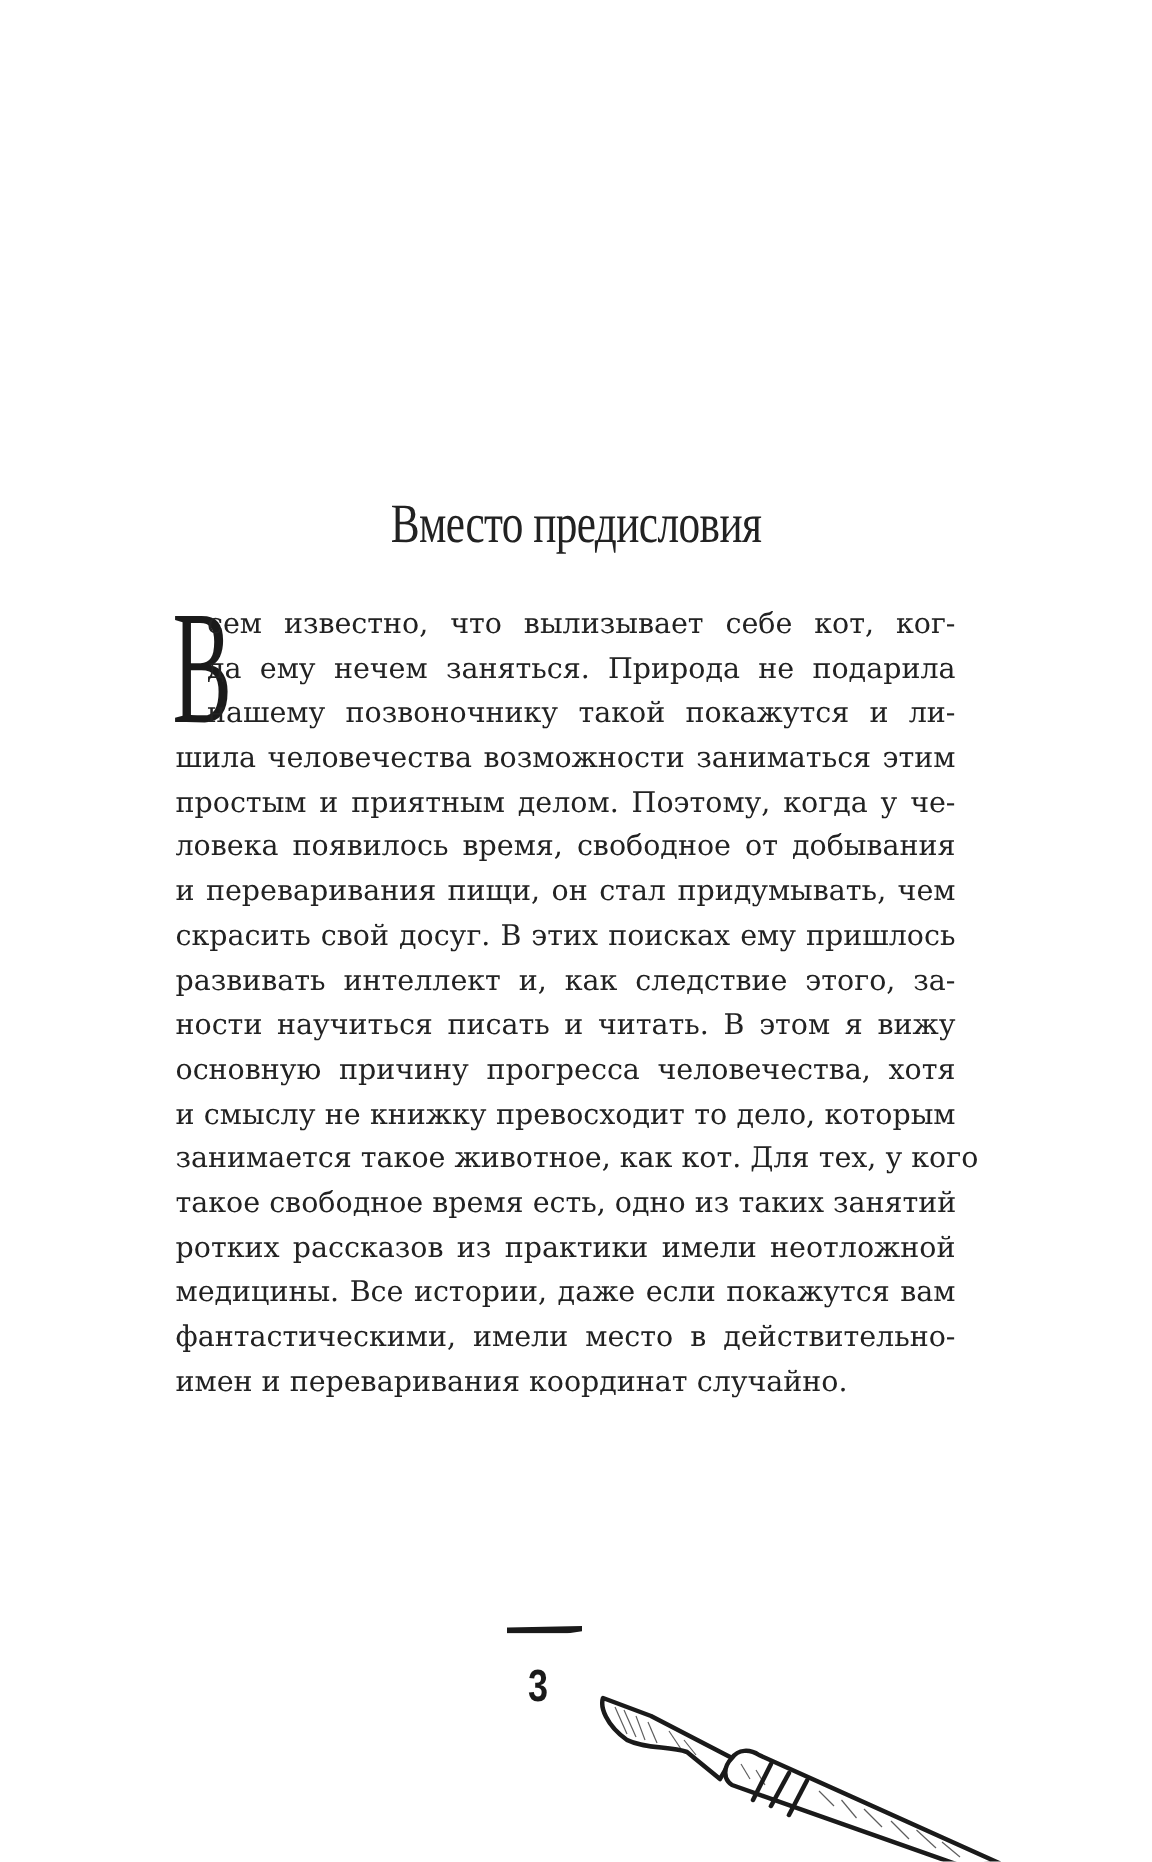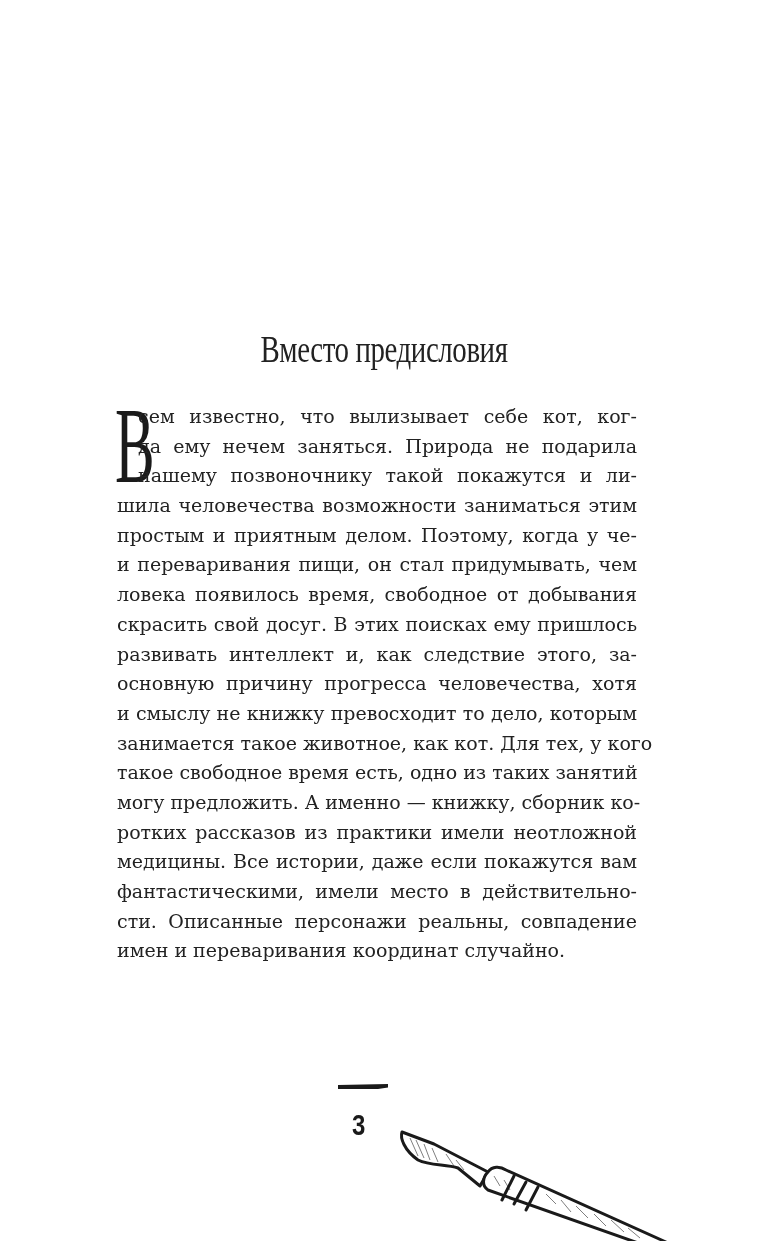--- a/index.html
+++ b/index.html
@@ -42,33 +42,32 @@
 <div class="title">Вместо предисловия</div>
 
 <div class="dropcap">В</div>
 
 <div class="body-text">
   <span class="line indent">сем известно, что вылизывает себе кот, ког-</span>
   <span class="line indent">да ему нечем заняться. Природа не подарила</span>
   <span class="line indent">нашему позвоночнику такой покажутся и ли-</span>
   <span class="line">шила человечества возможности заниматься этим</span>
   <span class="line">простым и приятным делом. Поэтому, когда у че-</span>
+  <span class="line">ловека появилось время, свободное от добывания</span>
   <span class="line">и переваривания пищи, он стал придумывать, чем</span>
-  <span class="line">ловека появилось время, свободное от добывания</span>
   <span class="line">скрасить свой досуг. В этих поисках ему пришлось</span>
   <span class="line">развивать интеллект и, как следствие этого, за-</span>
+  <span class="line">ности научиться писать и читать. В этом я вижу</span>
   <span class="line">основную причину прогресса человечества, хотя</span>
   <span class="line">и смыслу не книжку превосходит то дело, которым</span>
   <span class="line">занимается такое животное, как кот. Для тех, у кого</span>
   <span class="line">такое свободное время есть, одно из таких занятий</span>
-  <span class="line">могу предложить. А именно — книжку, сборник ко-</span>
   <span class="line">ротких рассказов из практики имели неотложной</span>
   <span class="line">медицины. Все истории, даже если покажутся вам</span>
   <span class="line">фантастическими, имели место в действительно-</span>
-  <span class="line">сти. Описанные персонажи реальны, совпадение</span>
   <span class="line last">имен и переваривания координат случайно.</span>
 </div>
 
 <div class="rule"></div>
 <div class="pagenum">3</div>
 
 <svg class="scalpel" width="300" height="120" viewBox="0 0 300 120">
   <g fill="#fff" stroke="#1a1a1a" stroke-width="3" stroke-linejoin="round" stroke-linecap="round">
 
     <path d="M6 8 C 4 14, 8 26, 22 36 C 34 42, 50 40, 62 44 L 84 62 L 92 48 L 38 20 Z"></path>

